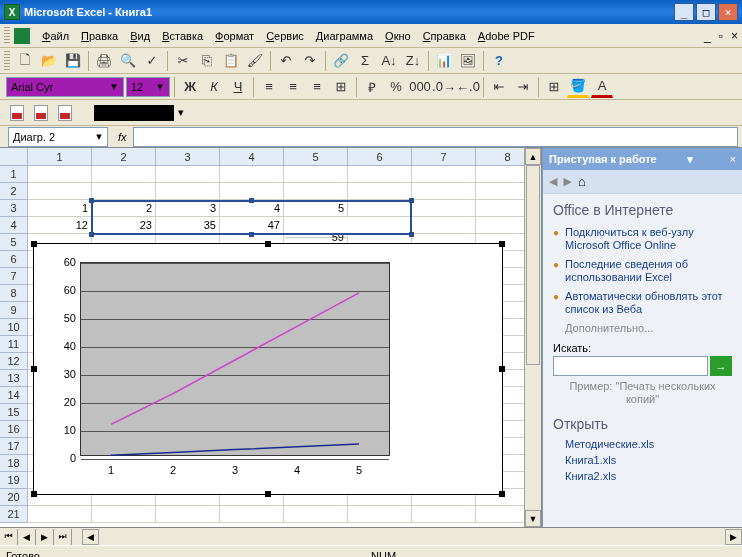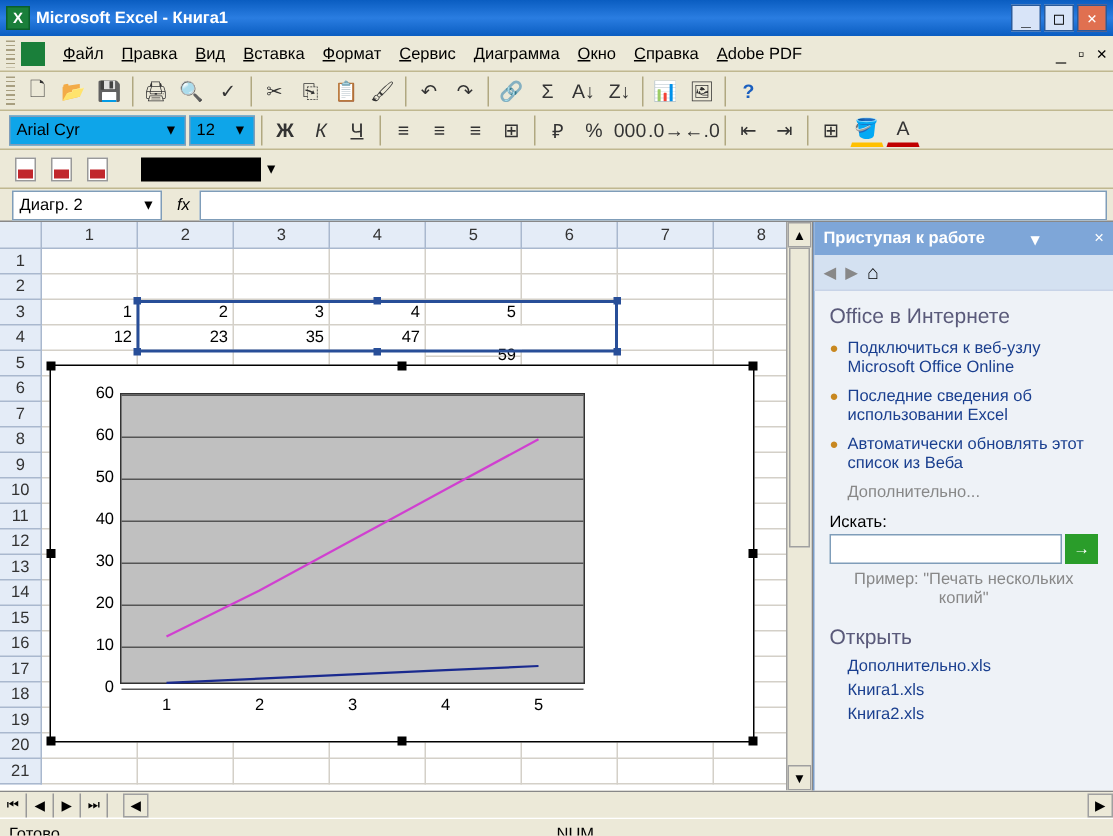--- a/index.html
+++ b/index.html
@@ -15,21 +15,21 @@
 .menubar .excel-small { width: 16px; height: 16px; background: #1a7f3a; margin-right: 6px; }
 .menubar .mitem { padding: 2px 6px; text-decoration: underline; text-decoration-color: transparent; }
 .menubar .mitem:first-letter { text-decoration: underline; }
 .menubar .mitem u { text-decoration: underline; }
 .menubar .close-doc { margin-left: auto; display: flex; gap: 8px; font-size: 12px; }
 .toolbar { background: #ece9d8; height: 26px; display: flex; align-items: center; padding: 0 4px; border-bottom: 1px solid #c0b890; gap: 2px; }
 .toolbar .grip { width: 6px; height: 20px; margin-right: 2px; background: repeating-linear-gradient(#a89f80 0 1px, transparent 1px 3px); }
 .tbtn { width: 22px; height: 22px; display: flex; align-items: center; justify-content: center; font-size: 13px; color: #333; border: 1px solid transparent; }
 .tsep { width: 1px; height: 20px; background: #b0a880; margin: 0 2px; }
 .formatbar { background: #ece9d8; height: 26px; display: flex; align-items: center; padding: 0 4px; border-bottom: 1px solid #c0b890; gap: 2px; }
-.combo { background: #0ea5e9; border: 1px solid #7f9db9; height: 20px; display: flex; align-items: center; padding: 0 2px 0 4px; font-size: 11px; }
+.combo { background: #a21caf; border: 1px solid #7f9db9; height: 20px; display: flex; align-items: center; padding: 0 2px 0 4px; font-size: 11px; }
 .combo .dd { width: 14px; text-align: center; color: #000; }
 .pdfbar { background: #ece9d8; height: 26px; display: flex; align-items: center; padding: 0 4px; border-bottom: 1px solid #c0b890; gap: 2px; }
 .pdficon { width: 22px; height: 22px; display: flex; align-items: center; justify-content: center; }
 .pdficon .pdf-glyph { width: 14px; height: 16px; background: #fff; border: 1px solid #999; position: relative; }
 .pdficon .pdf-glyph::after { content: ''; position: absolute; bottom: 1px; left: 1px; right: 1px; height: 6px; background: #c1272d; }
 .pdfbar .blackbox { width: 80px; height: 16px; background: #000; margin-left: 8px; }
 .namebar { background: #ece9d8; height: 22px; display: flex; align-items: center; border-bottom: 1px solid #888; }
 .namebox { width: 100px; background: #fff; border: 1px solid #7f9db9; height: 20px; display: flex; align-items: center; padding-left: 4px; margin-left: 8px; }
 .namebox .dd { margin-left: auto; width: 16px; text-align: center; }
 .fx { margin-left: 10px; font-style: italic; }
@@ -538,21 +538,21 @@
         </ul>
       <div class="tp-gray">Дополнительно...</div>
       <div style="margin-bottom:2px">Искать:</div>
       <div class="tp-search-row">
         <input style="">
         <div class="tp-go">→</div>
       </div>
       <div class="tp-example">Пример: "Печать нескольких копий"</div>
       <div class="tp-open">Открыть</div>
       <div id="tp-recent">
-          <span class="tp-link">Дополнительно.xls</span>
+          <span class="tp-link">Методические.xls</span>
           <span class="tp-link">Книга1.xls</span>
           <span class="tp-link">Книга2.xls</span>
         </div>
     </div>
   </div>
 </div>
 
 <div class="tabbar">
   <span class="navbtn">⏮</span>
   <span class="navbtn">◀</span>

